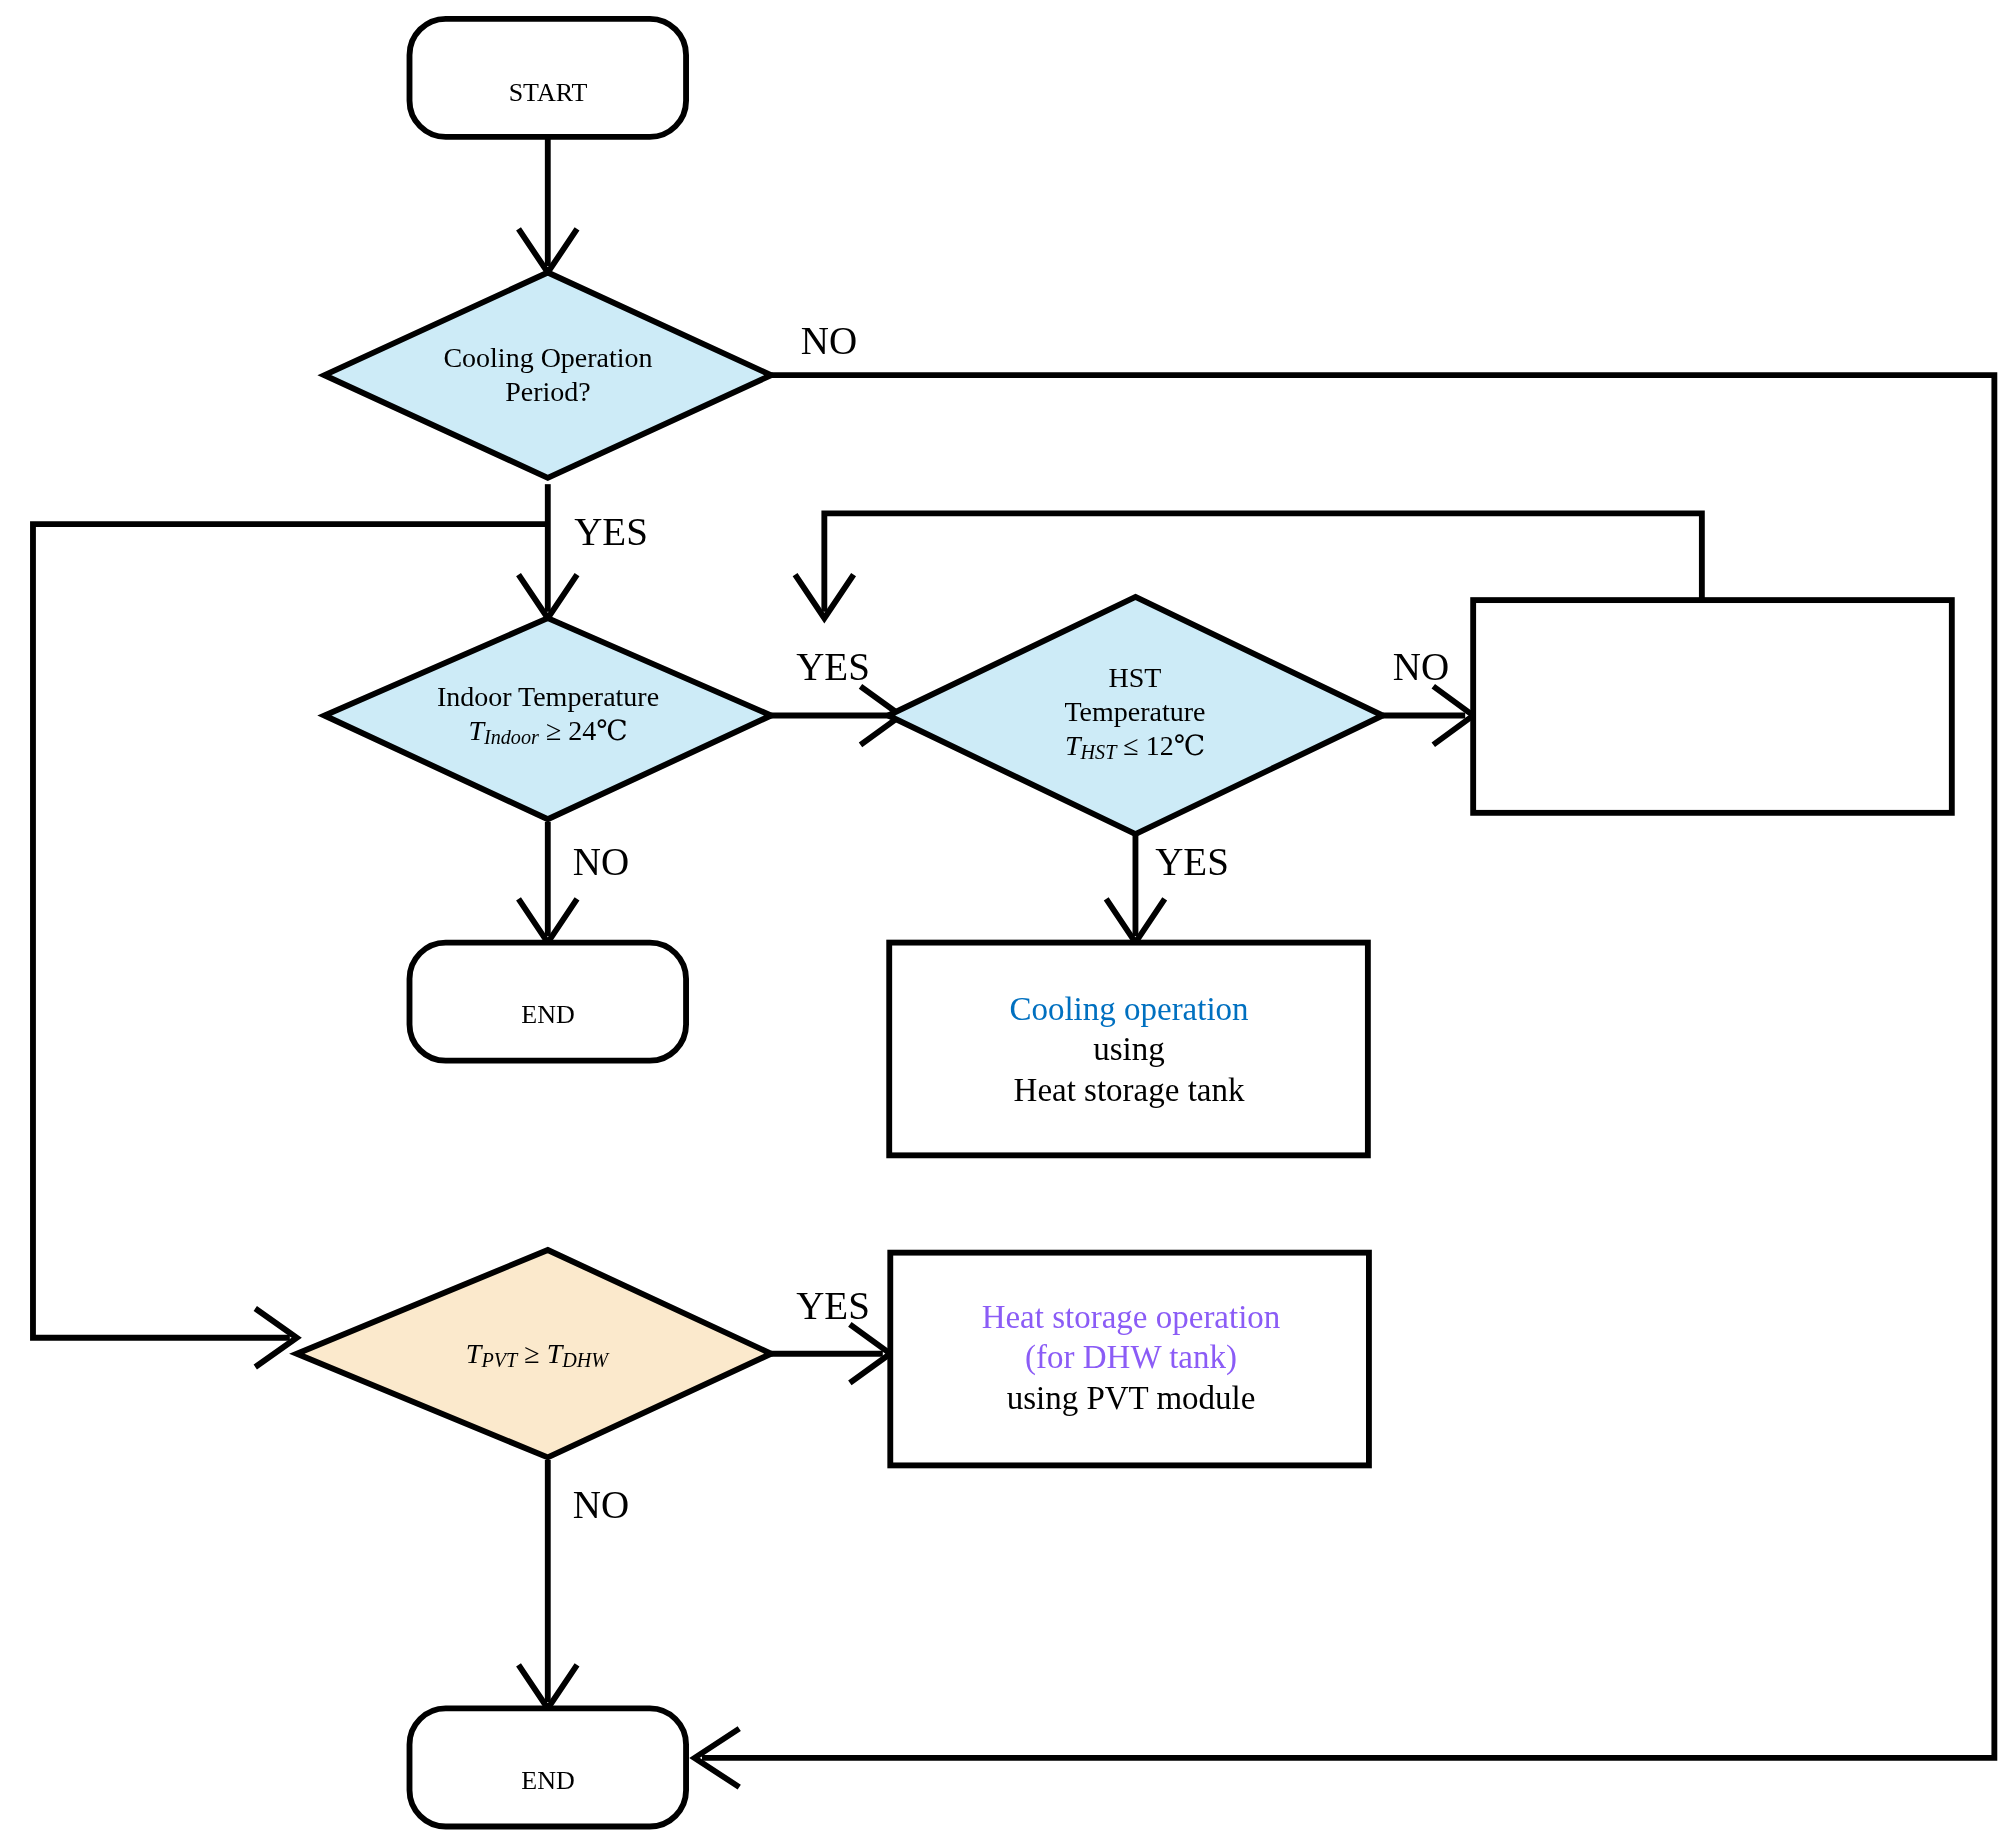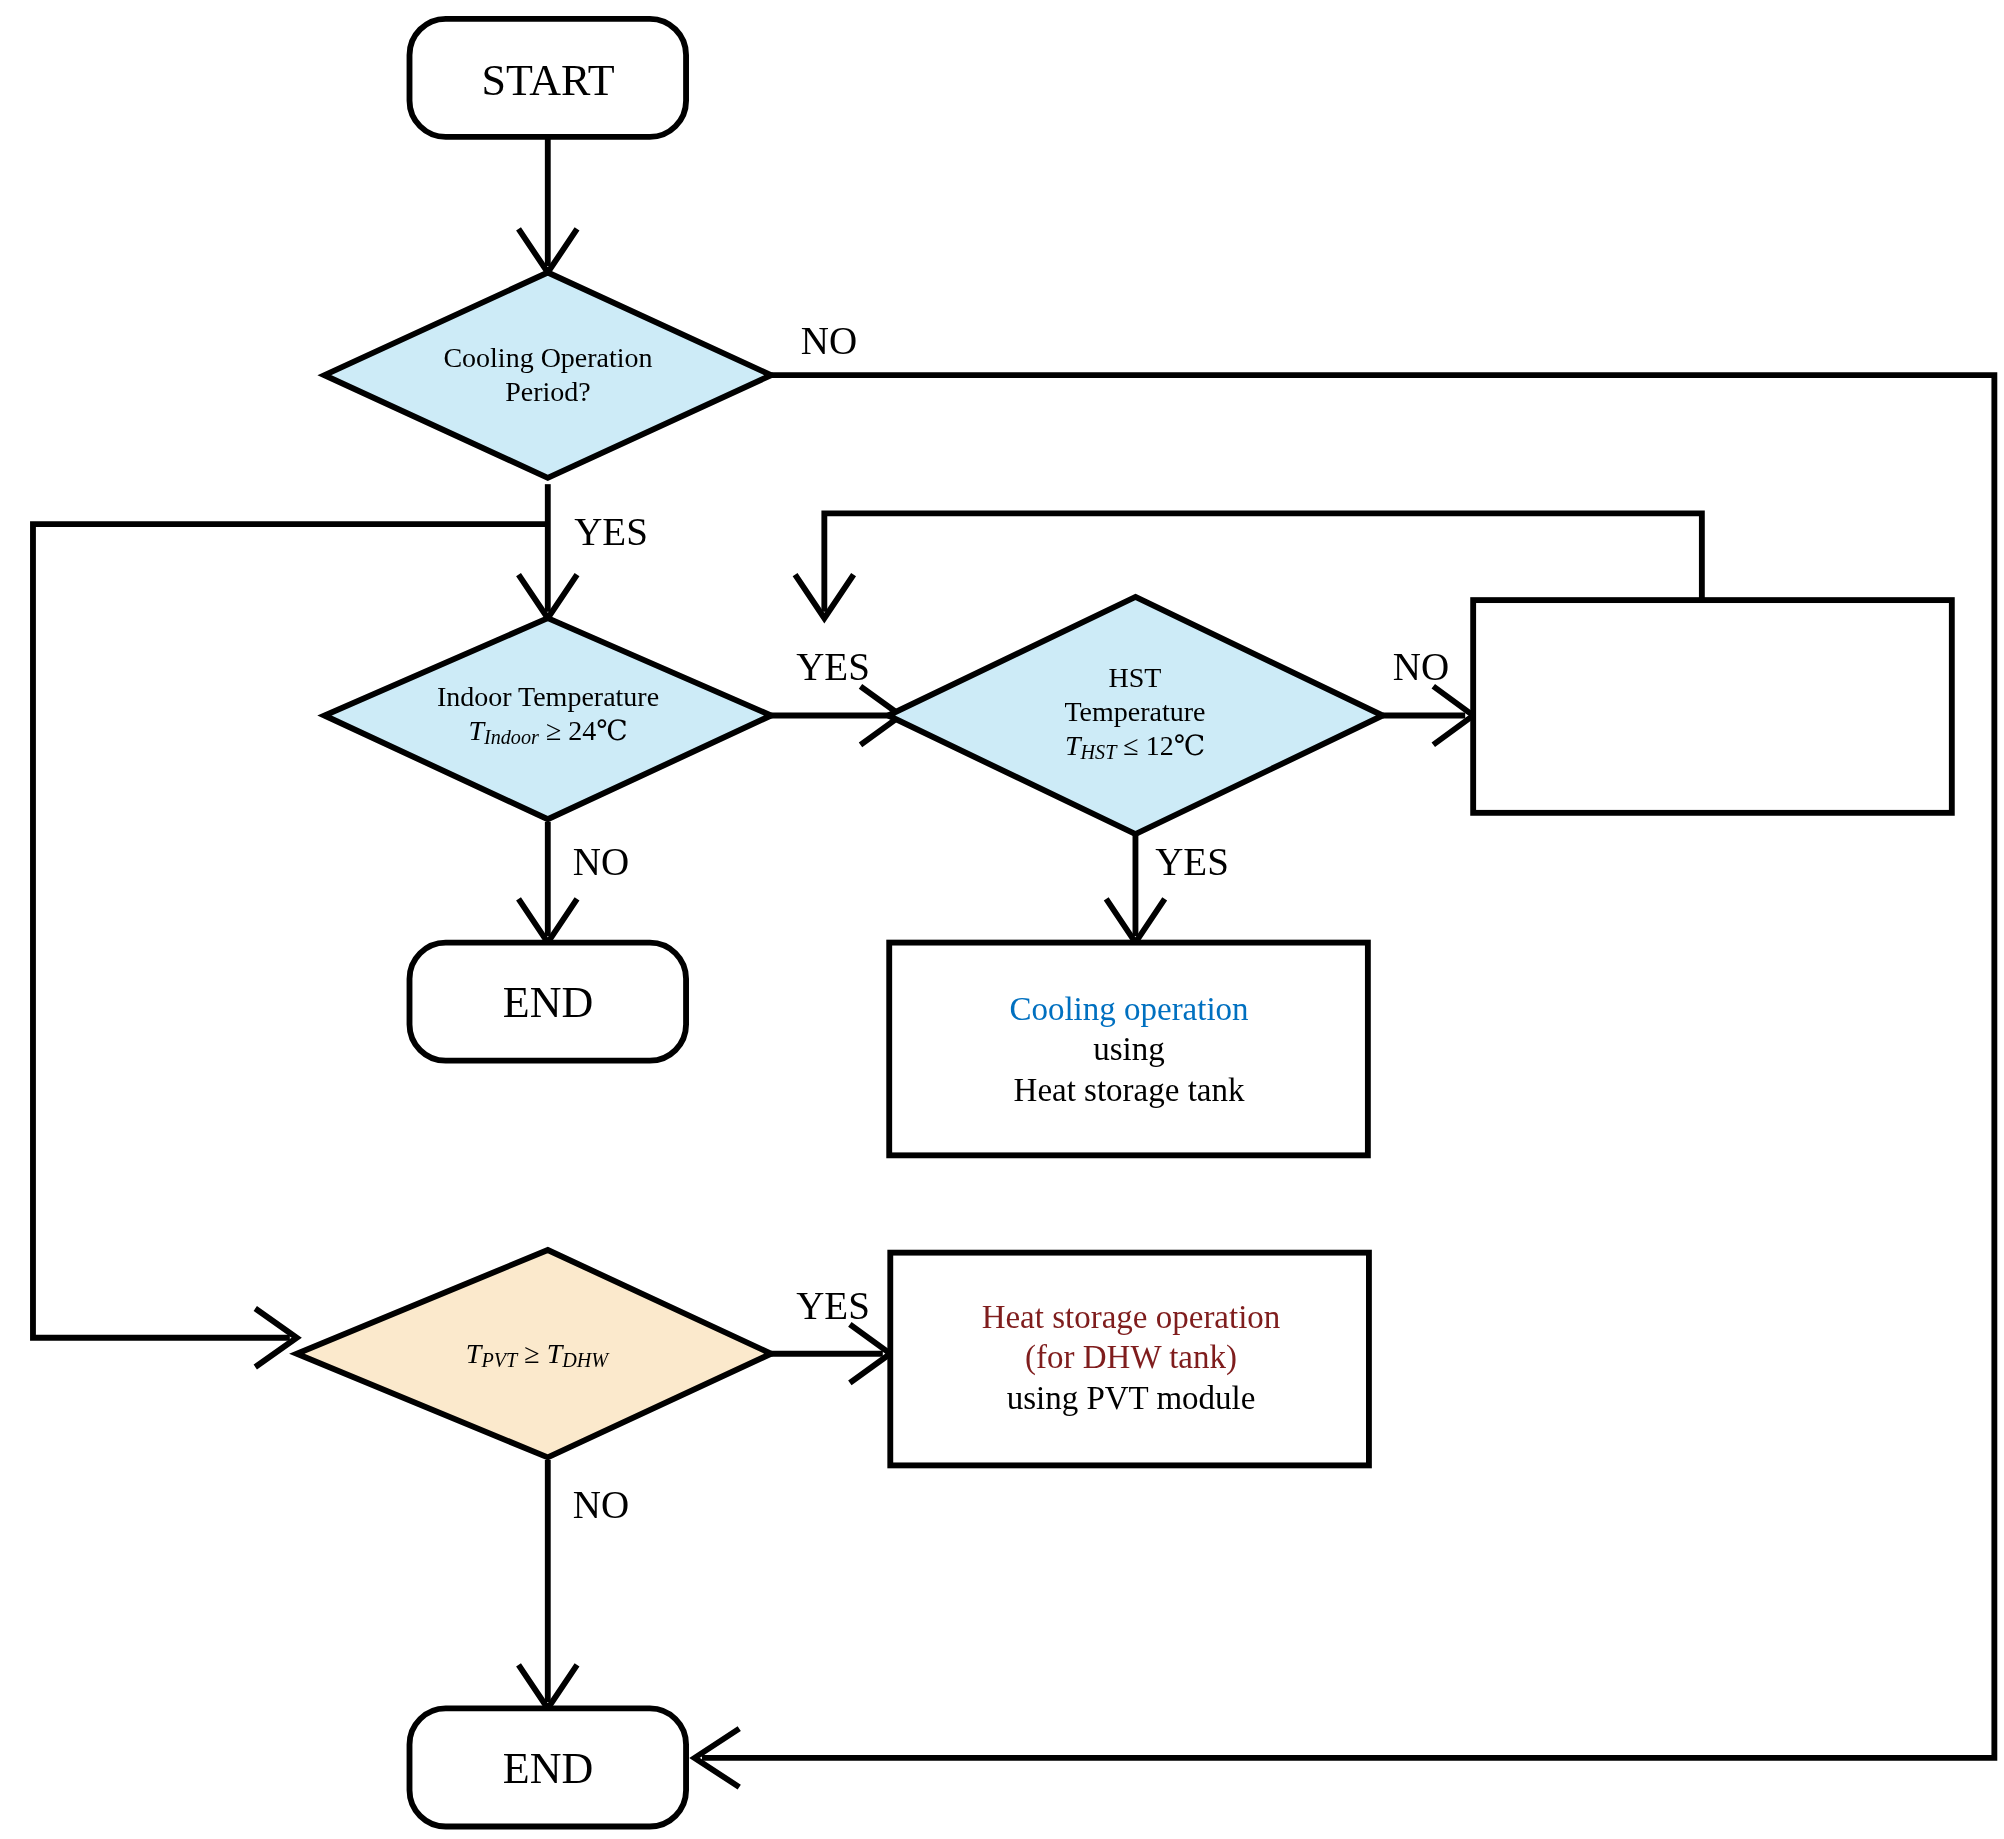--- a/index.html
+++ b/index.html
@@ -27,36 +27,36 @@
 
   .lbl {
     position: absolute;
     font-family: "Liberation Serif", "DejaVu Serif", serif;
     color: #000000;
     line-height: 1.22;
     text-align: center;
     white-space: pre;
     pointer-events: none;
   }
-  .lbl-term   { font-size: 44px; }
+  .lbl-term   { font-size: 26px; margin-top: 12px; }
   .lbl-dec    { font-size: 28px; }
   .lbl-proc   { font-size: 33px; }
   .lbl-edge   { font-size: 39px; }
 
   .math { font-style: italic; }
   .math .sub {
     font-size: 0.72em;
     vertical-align: -0.22em;
     font-style: italic;
   }
   .upr { font-style: normal; }
 
   .txt-cyan   { color: #00B0F0; }
   .txt-blue   { color: #0070C0; }
-  .txt-orange { color: #7f1d1d; }
+  .txt-orange { color: #8b5cf6; }
 
   .ctr {
     transform: translate(-50%, -50%);
   }
 </style>
 </head>
 <body>
 
 <div id="flow-root">
 

